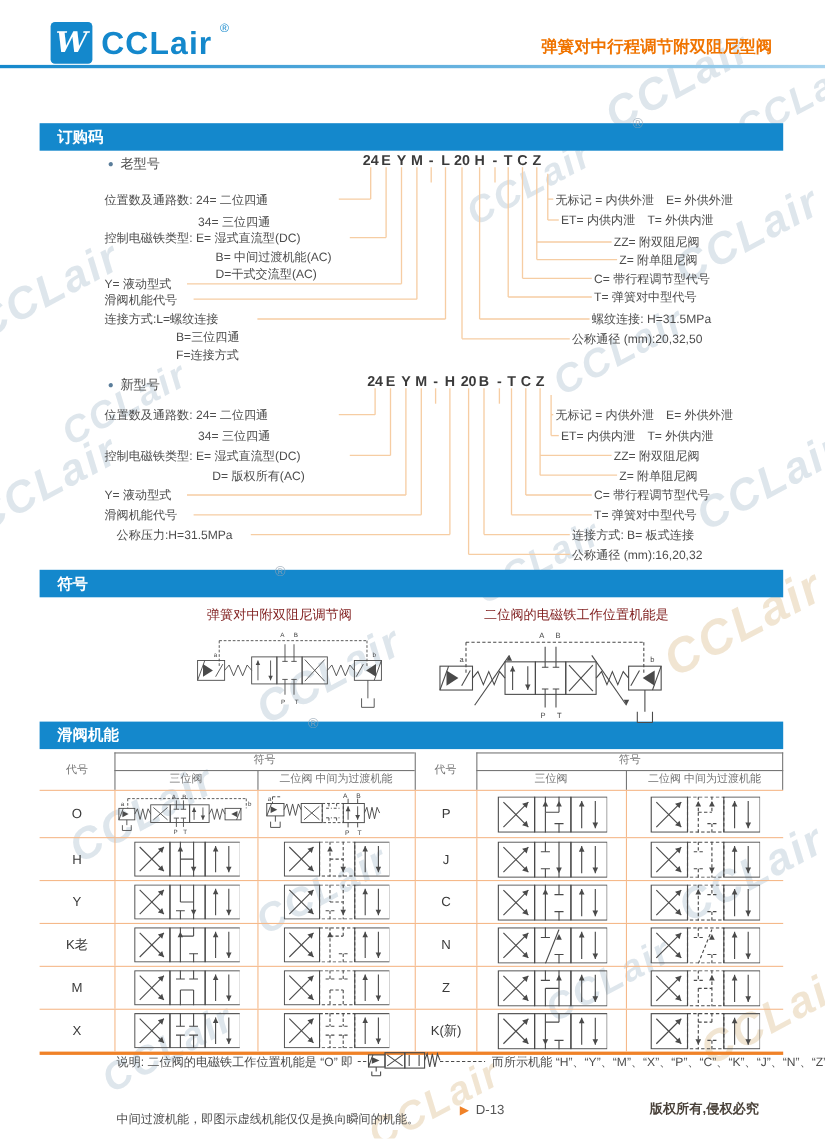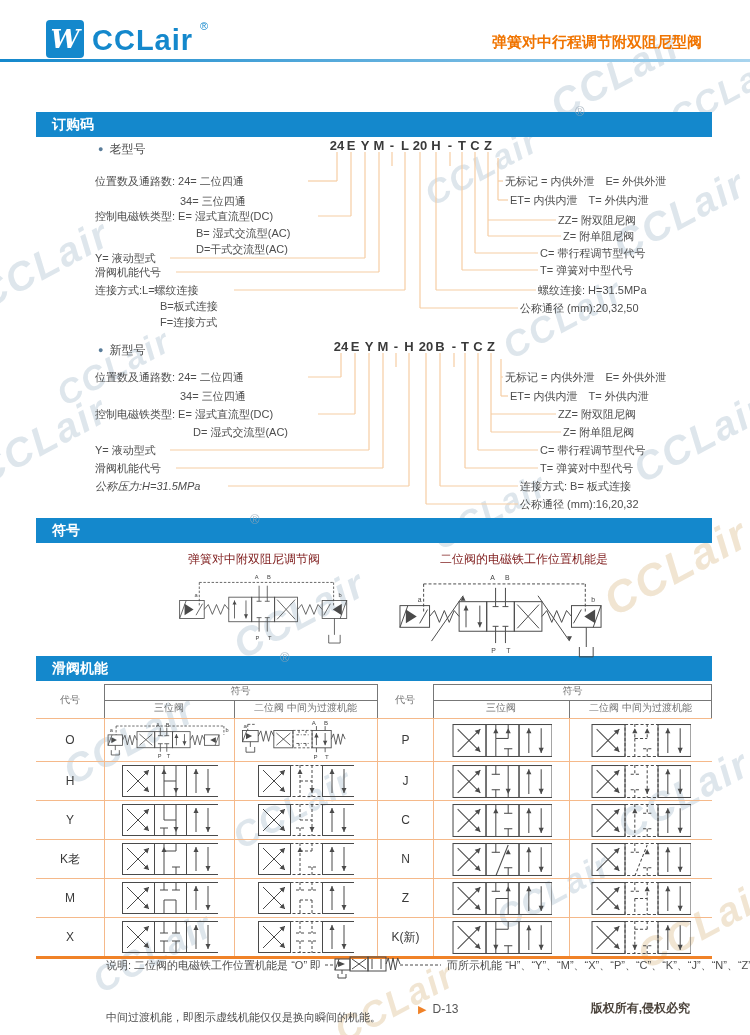--- a/index.html
+++ b/index.html
@@ -81,42 +81,42 @@
     <div class="codechar" style="left: 409px; top: 339px;">H</div>
     <div class="codechar" style="left: 426px; top: 339px;">20</div>
     <div class="codechar" style="left: 440px; top: 339px;">B</div>
     <div class="codechar" style="left: 454px; top: 339px;">-</div>
     <div class="codechar" style="left: 465px; top: 339px;">T</div>
     <div class="codechar" style="left: 478px; top: 339px;">C</div>
     <div class="codechar" style="left: 491px; top: 339px;">Z</div>
     <div class="lbl" style="left: 95px; top: 174px;">位置数及通路数: 24= 二位四通</div>
     <div class="lbl" style="left: 180px; top: 194px;">34= 三位四通</div>
     <div class="lbl" style="left: 95px; top: 209px;">控制电磁铁类型: E= 湿式直流型(DC)</div>
-    <div class="lbl" style="left: 196px; top: 226px;">B= 湿式交流型(AC)</div>
+    <div class="lbl" style="left: 196px; top: 226px;">B= 中间过渡机能(AC)</div>
     <div class="lbl" style="left: 196px; top: 242px;">D=干式交流型(AC)</div>
     <div class="lbl" style="left: 95px; top: 251px;">Y= 液动型式</div>
     <div class="lbl" style="left: 95px; top: 265px;">滑阀机能代号</div>
     <div class="lbl" style="left: 95px; top: 283px;">连接方式:L=螺纹连接</div>
-    <div class="lbl" style="left: 160px; top: 299px;">B=板式连接</div>
+    <div class="lbl" style="left: 160px; top: 299px;">B=三位四通</div>
     <div class="lbl" style="left: 160px; top: 315px;">F=连接方式</div>
     <div class="lbl" style="left: 505px; top: 174px;">无标记 = 内供外泄　E= 外供外泄</div>
     <div class="lbl" style="left: 510px; top: 193px;">ET=  内供内泄　T= 外供内泄</div>
     <div class="lbl" style="left: 558px; top: 213px;">ZZ= 附双阻尼阀</div>
     <div class="lbl" style="left: 563px; top: 229px;">Z= 附单阻尼阀</div>
     <div class="lbl" style="left: 540px; top: 246px;">C= 带行程调节型代号</div>
     <div class="lbl" style="left: 540px; top: 263px;">T=  弹簧对中型代号</div>
     <div class="lbl" style="left: 538px; top: 283px;">螺纹连接: H=31.5MPa</div>
     <div class="lbl" style="left: 520px; top: 301px;">公称通径 (mm):20,32,50</div>
     <div class="lbl" style="left: 95px; top: 370px;">位置数及通路数: 24= 二位四通</div>
     <div class="lbl" style="left: 180px; top: 389px;">34= 三位四通</div>
     <div class="lbl" style="left: 95px; top: 407px;">控制电磁铁类型: E= 湿式直流型(DC)</div>
-    <div class="lbl" style="left: 193px; top: 425px;">D= 湿式交流型(AC)</div>
+    <div class="lbl" style="left: 193px; top: 425px;">D= 版权所有(AC)</div>
     <div class="lbl" style="left: 95px; top: 443px;">Y= 液动型式</div>
     <div class="lbl" style="left: 95px; top: 461px;">滑阀机能代号</div>
-    <div class="lbl" style="left: 95px; top: 479px; font-style: italic;">公称压力:H=31.5MPa</div>
+    <div class="lbl" style="left: 106px; top: 479px;">公称压力:H=31.5MPa</div>
     <div class="lbl" style="left: 505px; top: 370px;">无标记 = 内供外泄　E= 外供外泄</div>
     <div class="lbl" style="left: 510px; top: 389px;">ET=  内供内泄　T= 外供内泄</div>
     <div class="lbl" style="left: 558px; top: 407px;">ZZ= 附双阻尼阀</div>
     <div class="lbl" style="left: 563px; top: 425px;">Z= 附单阻尼阀</div>
     <div class="lbl" style="left: 540px; top: 443px;">C= 带行程调节型代号</div>
     <div class="lbl" style="left: 540px; top: 461px;">T=  弹簧对中型代号</div>
     <div class="lbl" style="left: 520px; top: 479px;">连接方式:  B= 板式连接</div>
     <div class="lbl" style="left: 520px; top: 497px;">公称通径 (mm):16,20,32</div>
     <svg class="leader" style="left:0;top:0" width="750" height="1035">
       <line x1="337" y1="152" x2="337" y2="181" stroke="#f6cda3" stroke-width="1.2"></line>

